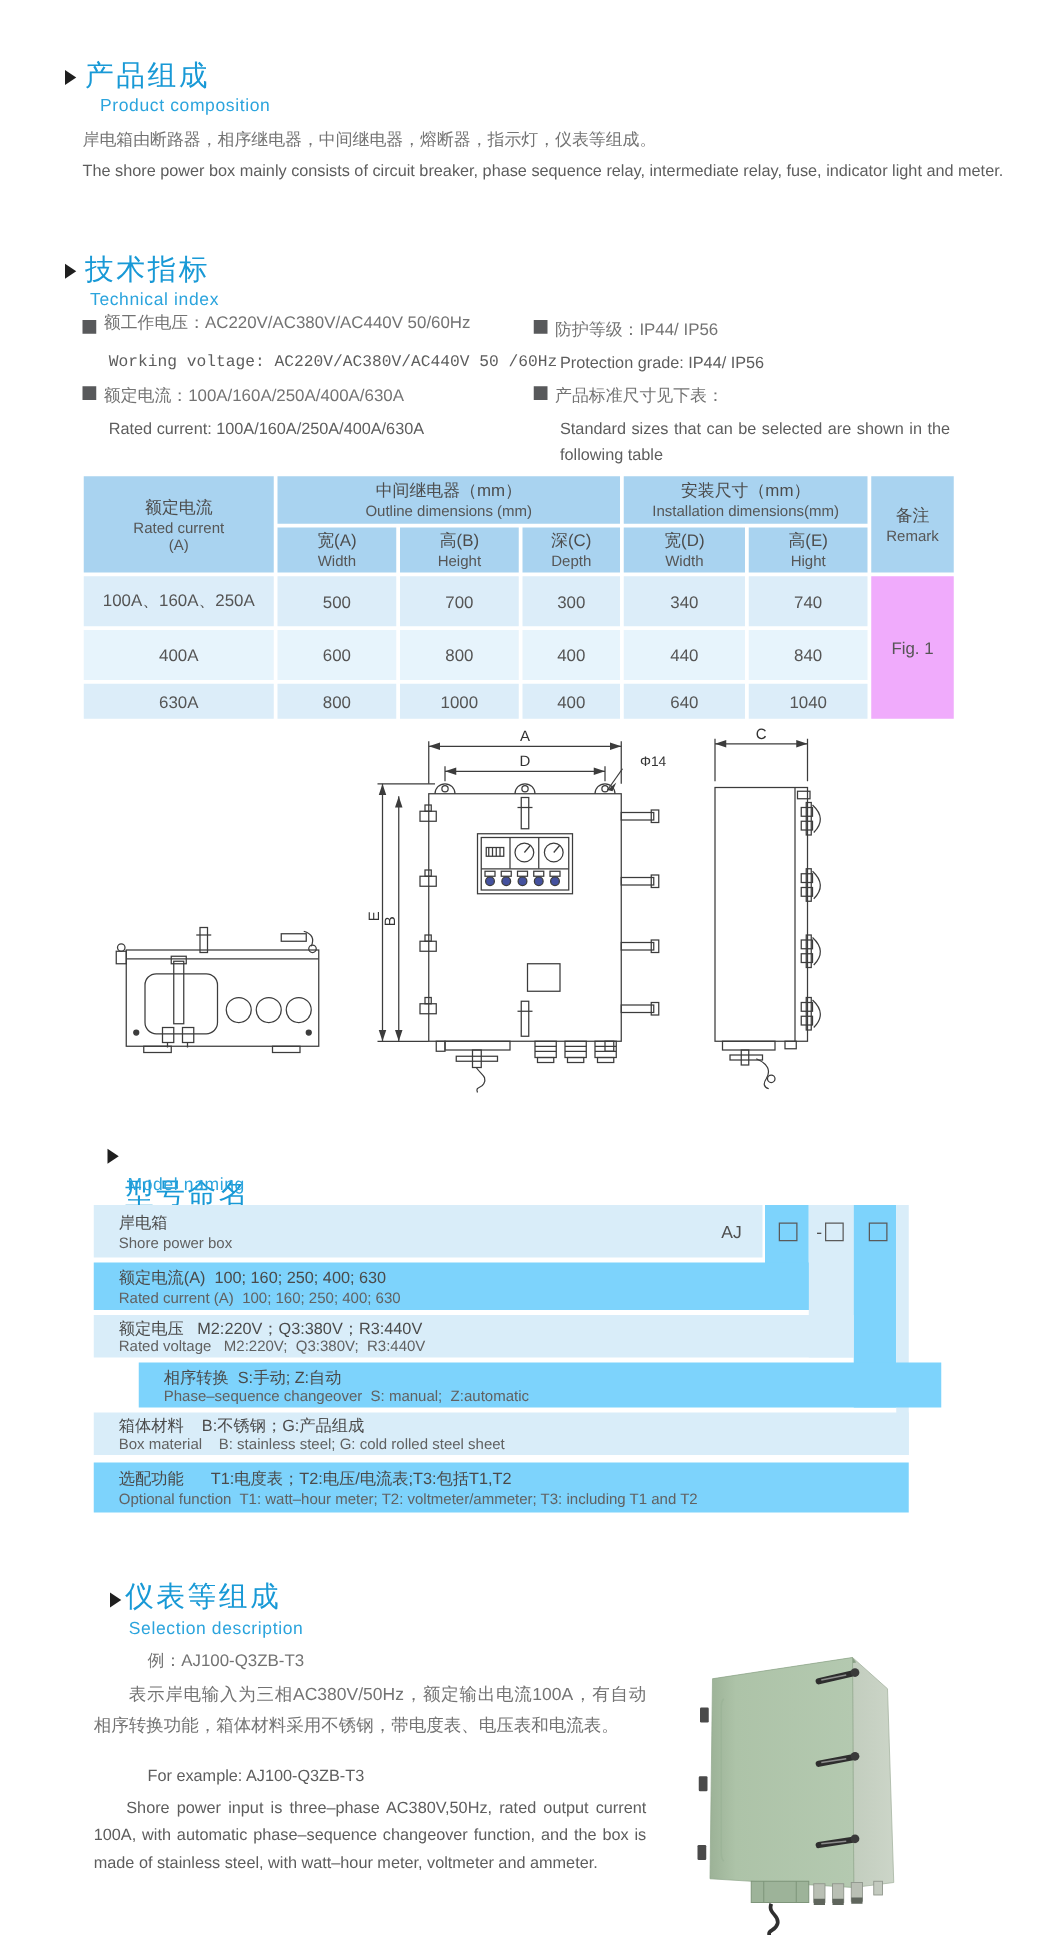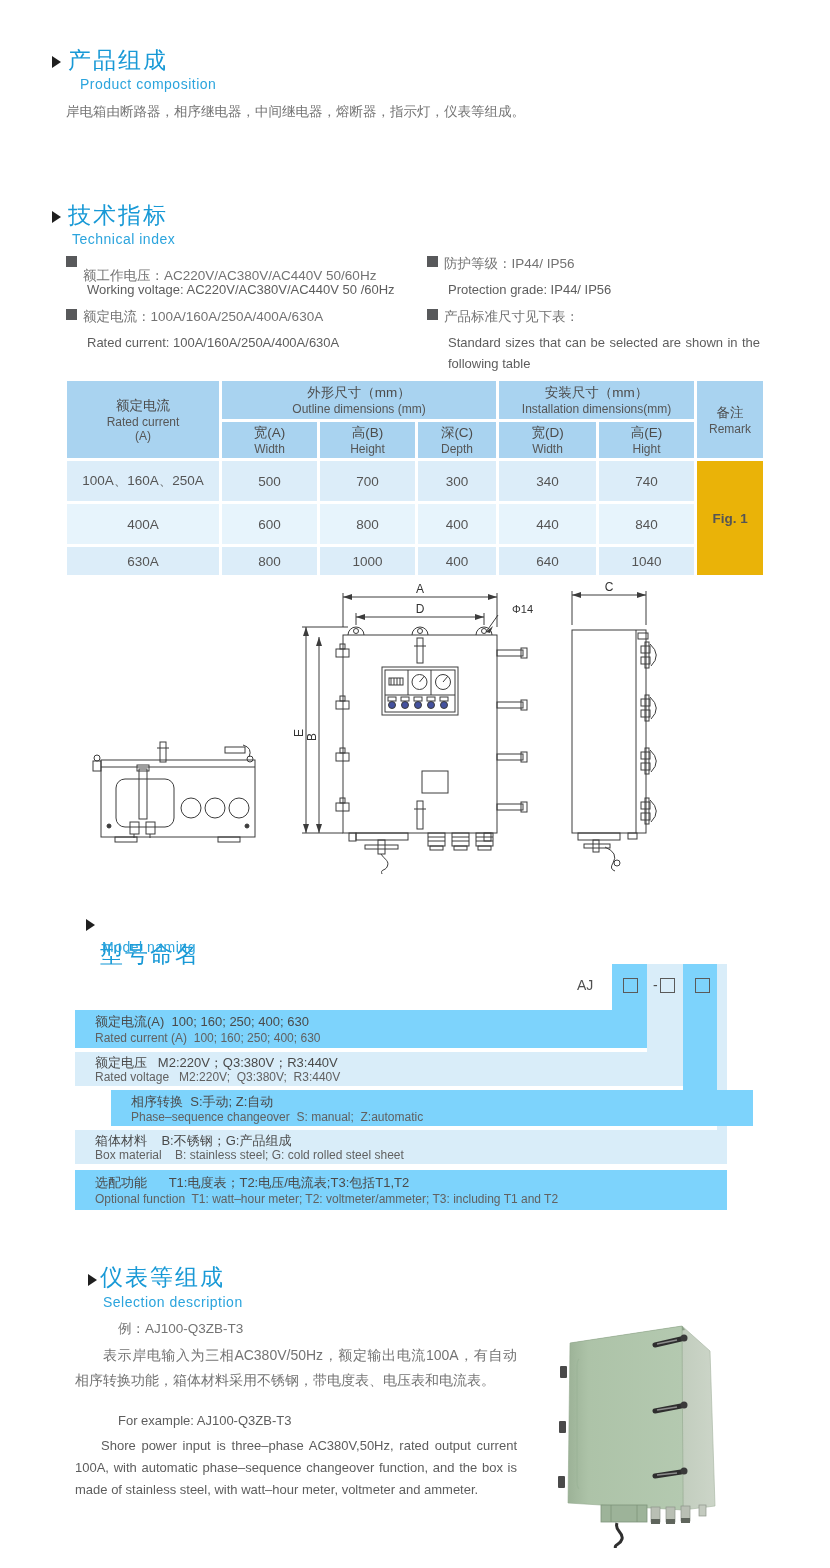--- a/index.html
+++ b/index.html
@@ -14,47 +14,48 @@
   .bullet{width:11px;height:11px;background:#58595b;display:inline-block;}
   .just{text-align:justify;}
   
   table.size{border-collapse:separate;border-spacing:3px;table-layout:fixed;}
   table.size td{text-align:center;vertical-align:middle;padding:0;}
   .th{background:#a9d3f0;color:#4c4c4c;}
   .th .l1{font-size:13.5px;}
   .th .l2{font-size:12px;color:#565656;}
   .cell-a{background:#dcedf9;color:#555;font-size:13.5px;}
   .cell-b{background:#e7f4fc;color:#555;font-size:13.5px;}
-  .cell-r{background:#eab308;color:#555;font-size:13.5px;font-weight:bold;}
+  .cell-r{background:#f0abfc;color:#555;font-size:13.5px;}
   
   .m-blue{background:#d9edf9;}
   .m-gray{background:#7dd3fc;}
   .m-cn{font-size:13px;color:#4a4a4a;white-space:pre-wrap;}
   .m-en{font-size:12px;color:#616161;white-space:pre-wrap;}
   .code-box{display:inline-block;width:13px;height:13px;border:1px solid #5a5a5a;background:transparent;vertical-align:middle;}
   .code-txt{font-size:14px;color:#4f4f4f;}
   svg text{font-family:"Liberation Sans","DejaVu Sans",sans-serif;}
 </style>
 </head>
 <body>
 
 <div class="page">
 
   <div class="abs h-arrow" style="left:52px;top:56px;"></div>
   <div class="abs h-cn" style="left:68px;top:45px;">产品组成</div>
   <div class="abs h-en" style="left:70px;top:76px;margin-left:10px;">Product  composition</div>
   <div class="abs cn" style="left:66px;top:103px;width:720px;">岸电箱由断路器，相序继电器，中间继电器，熔断器，指示灯，仪表等组成。</div>
+  <div class="abs en" style="left:66px;top:129px;width:740px;">The shore power box mainly consists of circuit breaker, phase sequence relay, intermediate relay, fuse, indicator light and meter.</div>
 
   <div class="abs h-arrow" style="left:52px;top:211px;"></div>
   <div class="abs h-cn" style="left:68px;top:200px;">技术指标</div>
   <div class="abs h-en" style="left:72px;top:231px;">Technical index</div>
 
   <div class="abs bullet" style="left:66px;top:256px;"></div>
-  <div class="abs cn" style="left:83px;top:267px;">额工作电压：AC220V/AC380V/AC440V  50/60Hz</div>
-  <div class="abs en" style="left:87px;top:282px;">Working voltage: AC220V/AC380V/AC440V 50 /60Hz</div>
+  <div class="abs cn" style="left:83px;top:249px;">额工作电压：AC220V/AC380V/AC440V  50/60Hz</div>
+  <div class="abs en" style="left:87px;top:282px;font-family:Liberation Mono, monospace;">Working voltage: AC220V/AC380V/AC440V 50 /60Hz</div>
 
   <div class="abs bullet" style="left:66px;top:309px;"></div>
   <div class="abs cn" style="left:83px;top:308px;">额定电流：100A/160A/250A/400A/630A</div>
   <div class="abs en" style="left:87px;top:335px;">Rated current: 100A/160A/250A/400A/630A</div>
 
   <div class="abs bullet" style="left:427px;top:256px;"></div>
   <div class="abs cn" style="left:444px;top:255px;">防护等级：IP44/ IP56</div>
   <div class="abs en" style="left:448px;top:282px;">Protection grade: IP44/ IP56</div>
 
   <div class="abs bullet" style="left:427px;top:309px;"></div>
@@ -72,21 +73,21 @@
         <col style="width:66px">
       </colgroup>
     <tbody>
         <tr style="height:38px;">
       <td class="th" rowspan="2">
         <div class="l1">额定电流</div>
         <div class="l2">Rated current</div>
         <div class="l2">(A)</div>
       </td>
       <td class="th" colspan="3">
-        <div class="l1">外形尺寸（mm）</div>
+        <div class="l1">中间继电器（mm）</div>
         <div class="l2">Outline dimensions (mm)</div>
       </td>
       <td class="th" colspan="2">
         <div class="l1">安装尺寸（mm）</div>
         <div class="l2">Installation dimensions(mm)</div>
       </td>
       <td class="th" rowspan="2">
         <div class="l1">备注</div>
         <div class="l2">Remark</div>
       </td>
@@ -329,20 +330,24 @@
   <div class="abs h-cn" style="left:100px;top:907px;margin-top:32px;">型号命名</div>
   <div class="abs h-en" style="left:102px;top:939px;">Model naming</div>
 
   <div class="abs" style="left:75px;top:964px;width:652px;height:248px;">
 
     <div class="abs m-gray" style="left:537px;top:0;width:35px;height:84px;"></div>
     <div class="abs m-blue" style="left:572px;top:0;width:36px;height:122px;"></div>
     <div class="abs m-gray" style="left:608px;top:0;width:34px;height:162px;"></div>
     <div class="abs m-blue" style="left:642px;top:0;width:10px;height:200px;"></div>
 
+    <div class="abs m-blue" style="left:0;top:0;width:535px;height:42px;">
+      <div class="abs m-cn" style="left:20px;top:5px;">岸电箱</div>
+      <div class="abs m-en" style="left:20px;top:23px;">Shore power box</div>
+    </div>
     <div class="abs code-txt" style="left:502px;top:13px;">AJ</div>
     <div class="abs code-box" style="left:548px;top:14px;"></div>
     <div class="abs code-txt" style="left:578px;top:13px;">-</div>
     <div class="abs code-box" style="left:585px;top:14px;"></div>
     <div class="abs code-box" style="left:620px;top:14px;"></div>
 
     <div class="abs m-gray" style="left:0;top:46px;width:572px;height:38px;">
       <div class="abs m-cn" style="left:20px;top:3px;">额定电流(A)  100; 160; 250; 400; 630</div>
       <div class="abs m-en" style="left:20px;top:21px;">Rated current (A)  100; 160; 250; 400; 630</div>
     </div>

